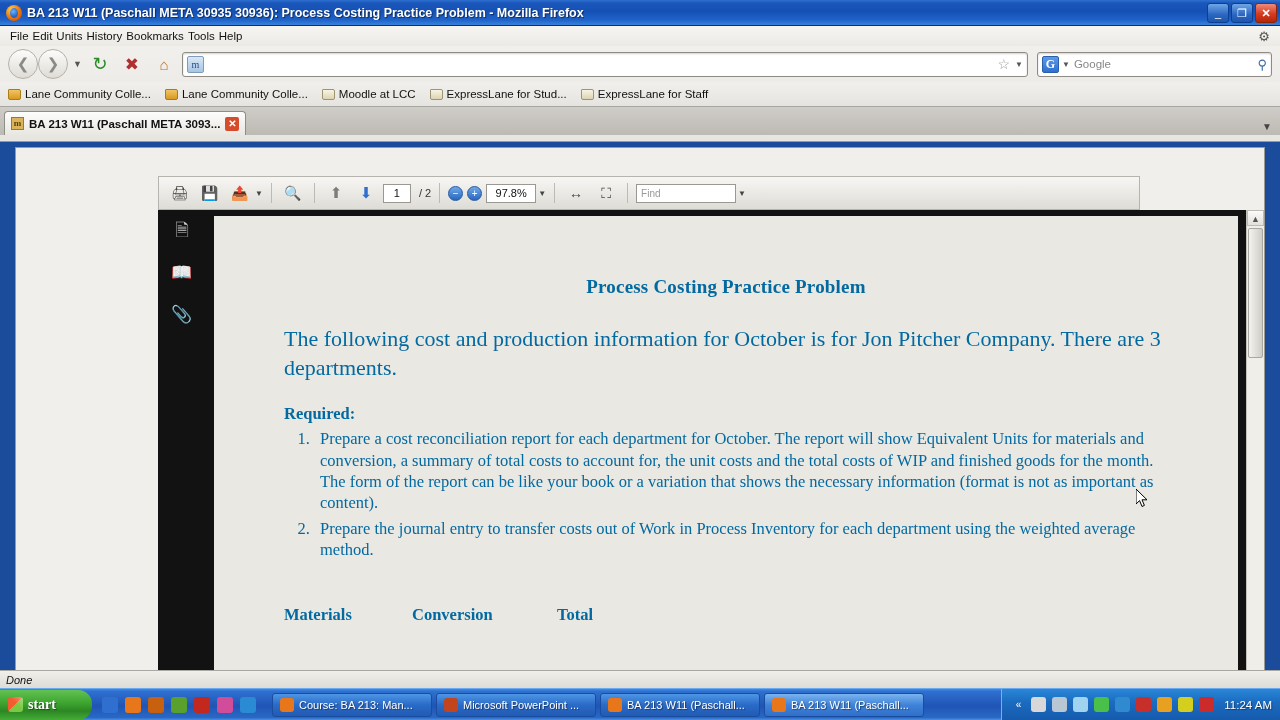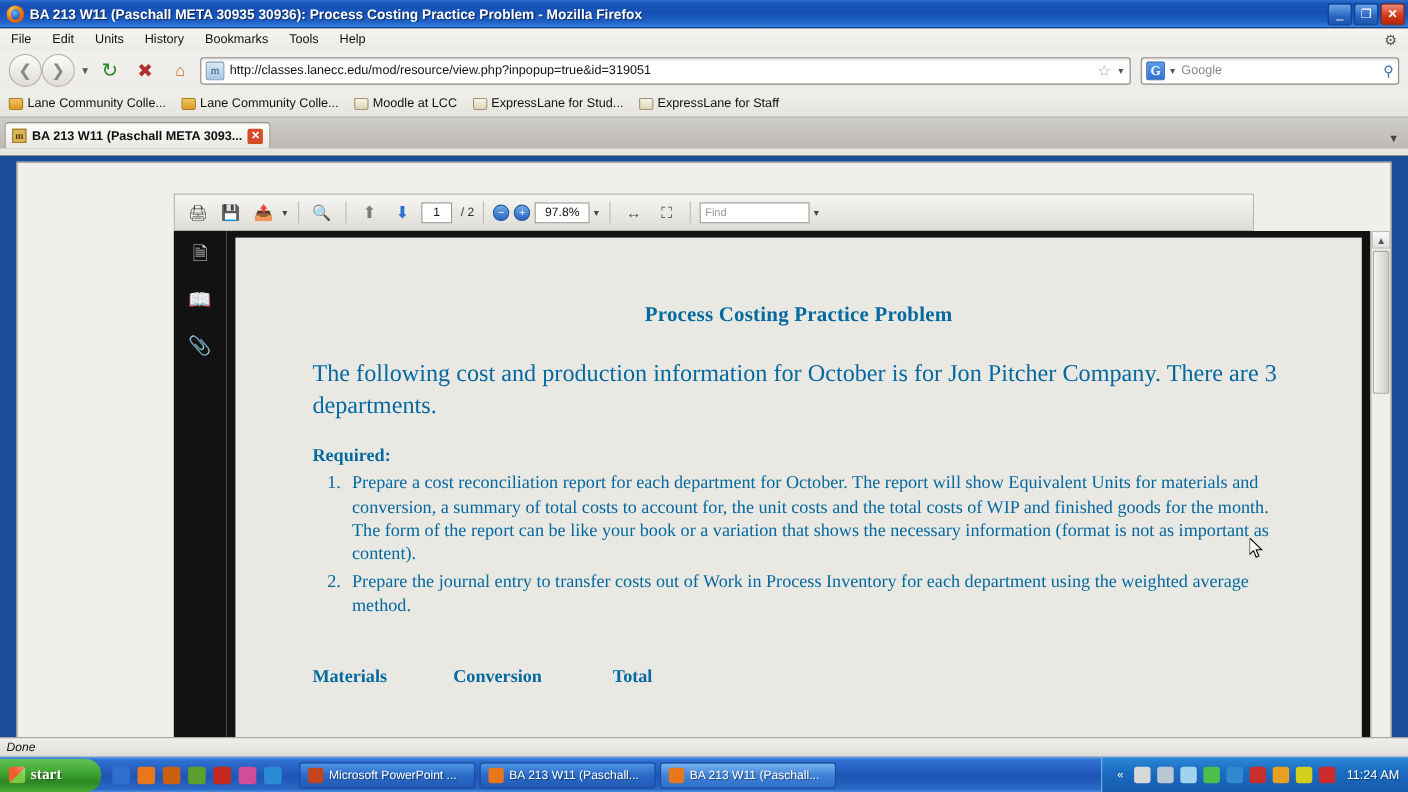--- a/index.html
+++ b/index.html
@@ -52,21 +52,21 @@
   }
 
   
   .chrome {
     position: absolute; top: 26px; left: 0; width: 1280px; height: 116px;
     background: linear-gradient(to bottom, #f3f2ef, #e7e5e0);
     border-bottom: 1px solid #9a9a93;
   }
   .menubar {
     height: 20px; display: flex; align-items: center; padding-left: 8px;
-    font-size: 11.5px; color: #111; gap: 15px;
+    font-size: 11.5px; color: #111; gap: 0;
     background: linear-gradient(to bottom, #f6f5f2, #eceae5);
   }
   .menubar .mi { padding: 1px 2px; }
   .menu-right { margin-left: auto; padding-right: 10px; color: #555; font-size: 13px; }
 
   .navbar {
     height: 36px; display: flex; align-items: center; padding: 0 8px; gap: 4px;
   }
   .navbtn {
     width: 28px; height: 28px; border-radius: 4px;
@@ -340,21 +340,20 @@
     <div class="navbar">
       <div class="navbtn back">❮</div>
       <div class="navbtn fwd">❯</div>
       <span class="dropcaret">▼</span>
       <div class="navbtn reload">↻</div>
       <div class="navbtn stop">✖</div>
       <div class="navbtn home">⌂</div>
 
       <div class="urlbar">
         <div class="site-icon">m</div>
-        <div class="url-text">http://classes.lanecc.edu/mod/resource/view.php?inpopup=true&amp;id=319051</div>
         <span class="star">☆</span>
         <span class="caret">▼</span>
       </div>
 
       <div class="searchbar">
         <div class="g-icon">G</div>
         <span class="caret" style="color:#555;font-size:8px;padding-right:4px;">▼</span>
         <div class="search-ph">Google</div>
         <span class="search-go">⚲</span>
       </div>
@@ -468,20 +467,24 @@
       <span class="ql-ico" style="background:#2f6fd0"></span>
       <span class="ql-ico" style="background:#e8761b"></span>
       <span class="ql-ico" style="background:#c7600f"></span>
       <span class="ql-ico" style="background:#5aa02c"></span>
       <span class="ql-ico" style="background:#c2281d"></span>
       <span class="ql-ico" style="background:#d14d9a"></span>
       <span class="ql-ico" style="background:#2a8ad4"></span>
     </div>
     <div class="tb-tasks">
       <div class="task">
+        <span class="task-ico" style="background:#e8761b"></span>
+        <span>Course: BA 213: Man...</span>
+      </div>
+      <div class="task">
         <span class="task-ico" style="background:#c2451d"></span>
         <span>Microsoft PowerPoint ...</span>
       </div>
       <div class="task">
         <span class="task-ico" style="background:#e8761b"></span>
         <span>BA 213 W11 (Paschall...</span>
       </div>
       <div class="task active">
         <span class="task-ico" style="background:#e8761b"></span>
         <span>BA 213 W11 (Paschall...</span>

